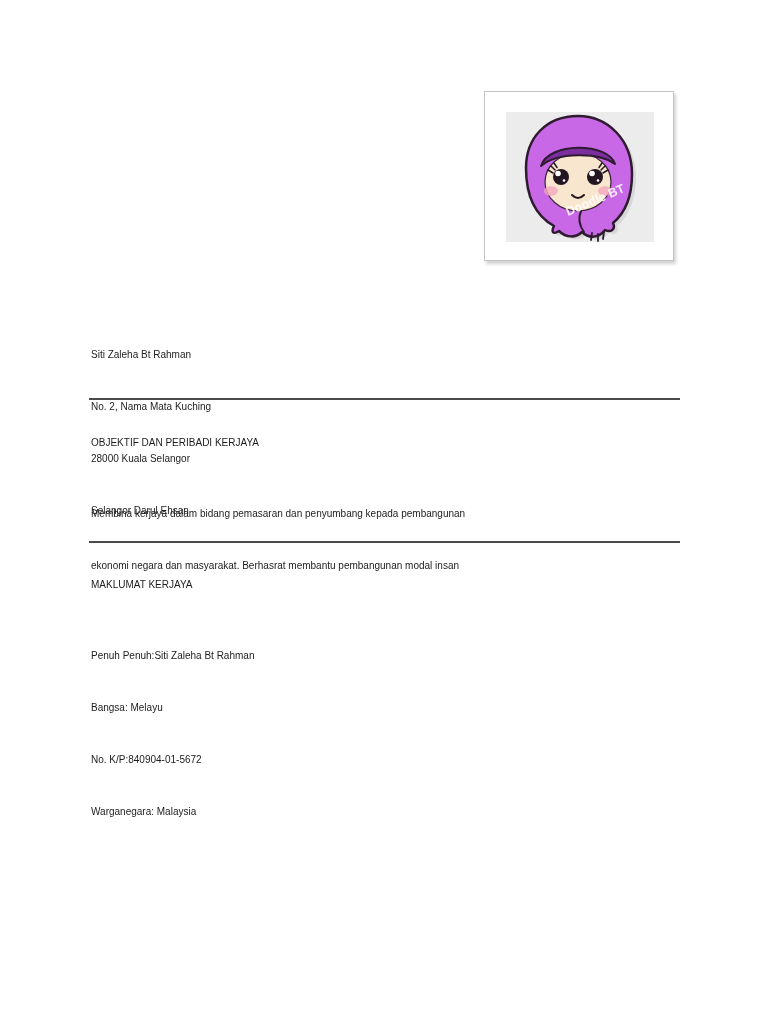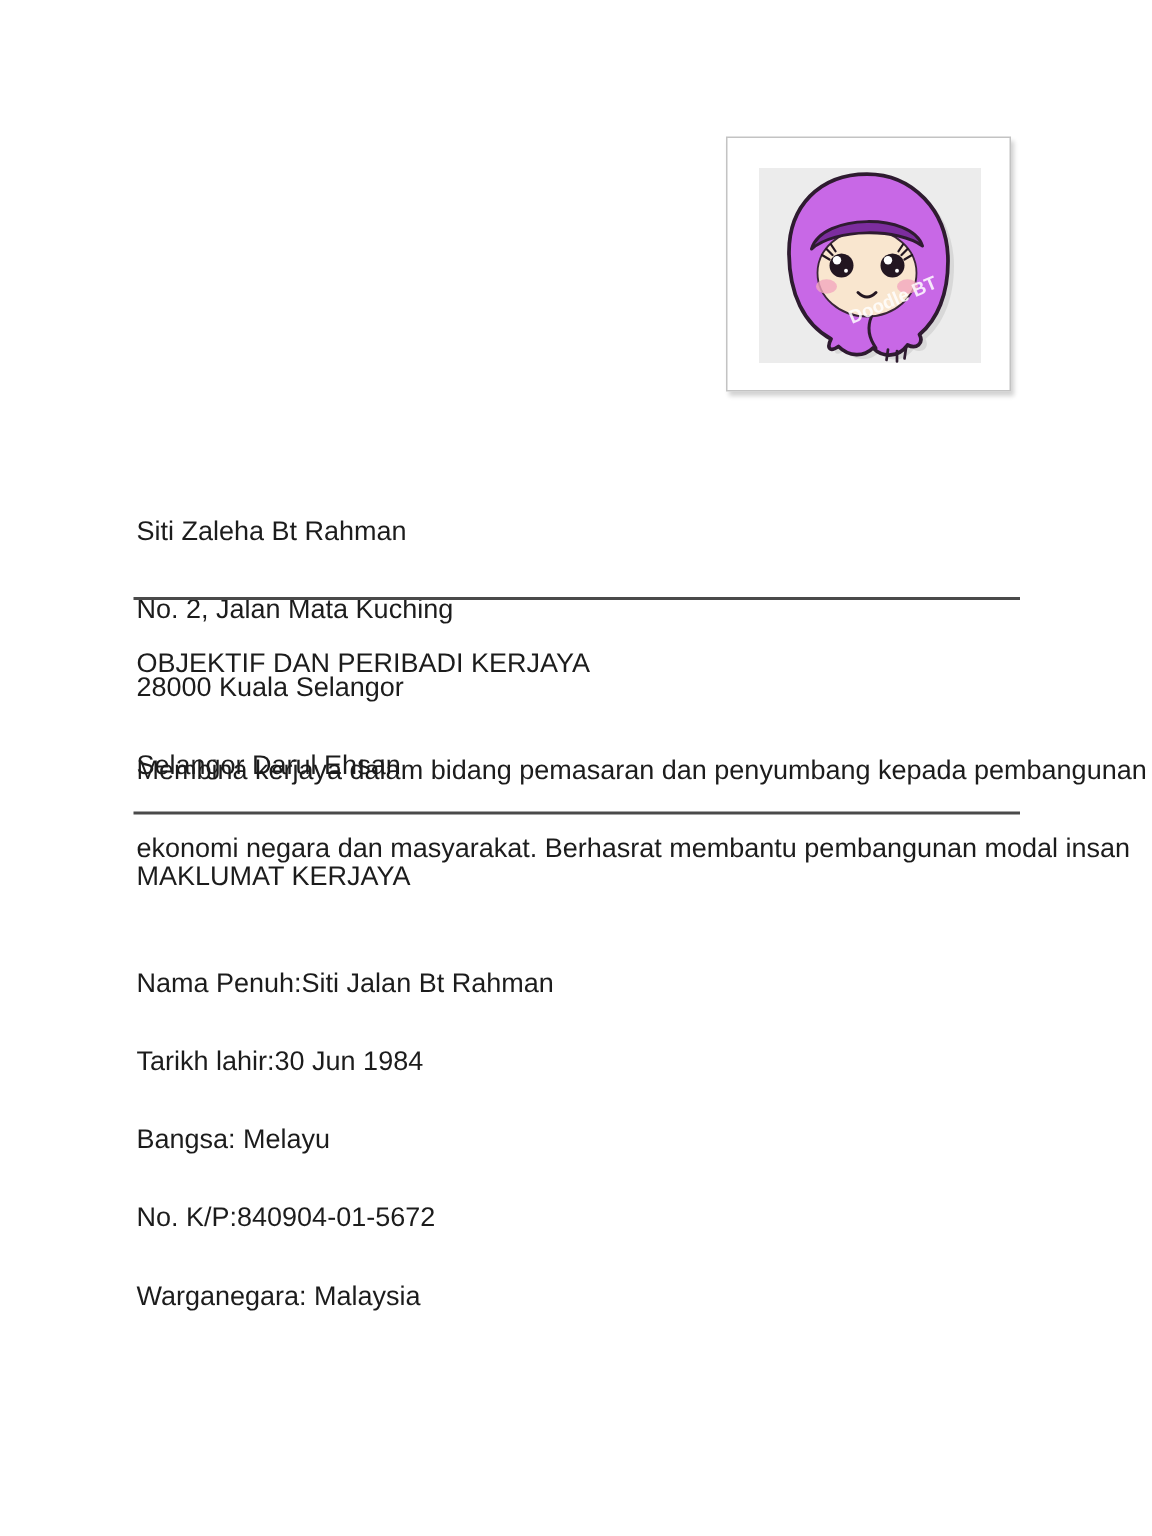--- a/index.html
+++ b/index.html
@@ -11,21 +11,21 @@
     position: relative;
     width: 768px;
     height: 1024px;
     background: #ffffff;
     font-family: "Liberation Sans", sans-serif;
     color: #1c1c1c;
     overflow: hidden;
   }
   .text-block {
     position: absolute;
-    font-size: 18px;
+    font-size: 10px;
     line-height: 17.4px;
     white-space: pre;
   }
   .contact-block   { left: 91px; top: 311px; }
   .heading-objektif{ left: 91px; top: 434px; }
   .para-block      { left: 91px; top: 470px; }
   .heading-maklumat{ left: 91px; top: 576px; }
   .info-block      { left: 91px; top: 612px; }
   .rule {
     position: absolute;
@@ -95,37 +95,36 @@
           <path d="M 86,121 L 85,128 M 92,122 L 92,129 M 98,120 L 97,127" stroke="#2e1b30" stroke-width="1.8" fill="none"></path>
 
           <text transform="translate(62,104) rotate(-23)" font-size="12.5" font-weight="bold" opacity="0.85" font-family="Liberation Sans, sans-serif" fill="#ffffff">Doodle BT</text>
         </g>
       </svg>
     </div>
   </div>
 
   <div class="text-block contact-block">
     <div>Siti Zaleha Bt Rahman</div>
-    <div>No. 2, Jalan Mata Kuching</div>
+    <div>No. 2, Nama Mata Kuching</div>
     <div>28000 Kuala Selangor</div>
     <div>Selangor Darul Ehsan</div>
   </div>
 
   <div class="rule rule-1"></div>
 
   <div class="text-block heading-objektif">OBJEKTIF DAN PERIBADI KERJAYA</div>
   <div class="text-block para-block">
     <div>Membina kerjaya dalam bidang pemasaran dan penyumbang kepada pembangunan</div>
     <div>ekonomi negara dan masyarakat. Berhasrat membantu pembangunan modal insan</div>
   </div>
 
   <div class="rule rule-2"></div>
 
   <div class="text-block heading-maklumat">MAKLUMAT KERJAYA</div>
   <div class="text-block info-block">
-    <div>Nama Penuh:Siti Jalan Bt Rahman</div>
-    <div>Tarikh lahir:30 Jun 1984</div>
+    <div>Penuh Penuh:Siti Zaleha Bt Rahman</div>
     <div>Bangsa: Melayu</div>
     <div>No. K/P:840904-01-5672</div>
     <div>Warganegara: Malaysia</div>
   </div>
 
 </div>
 
 </body></html>

